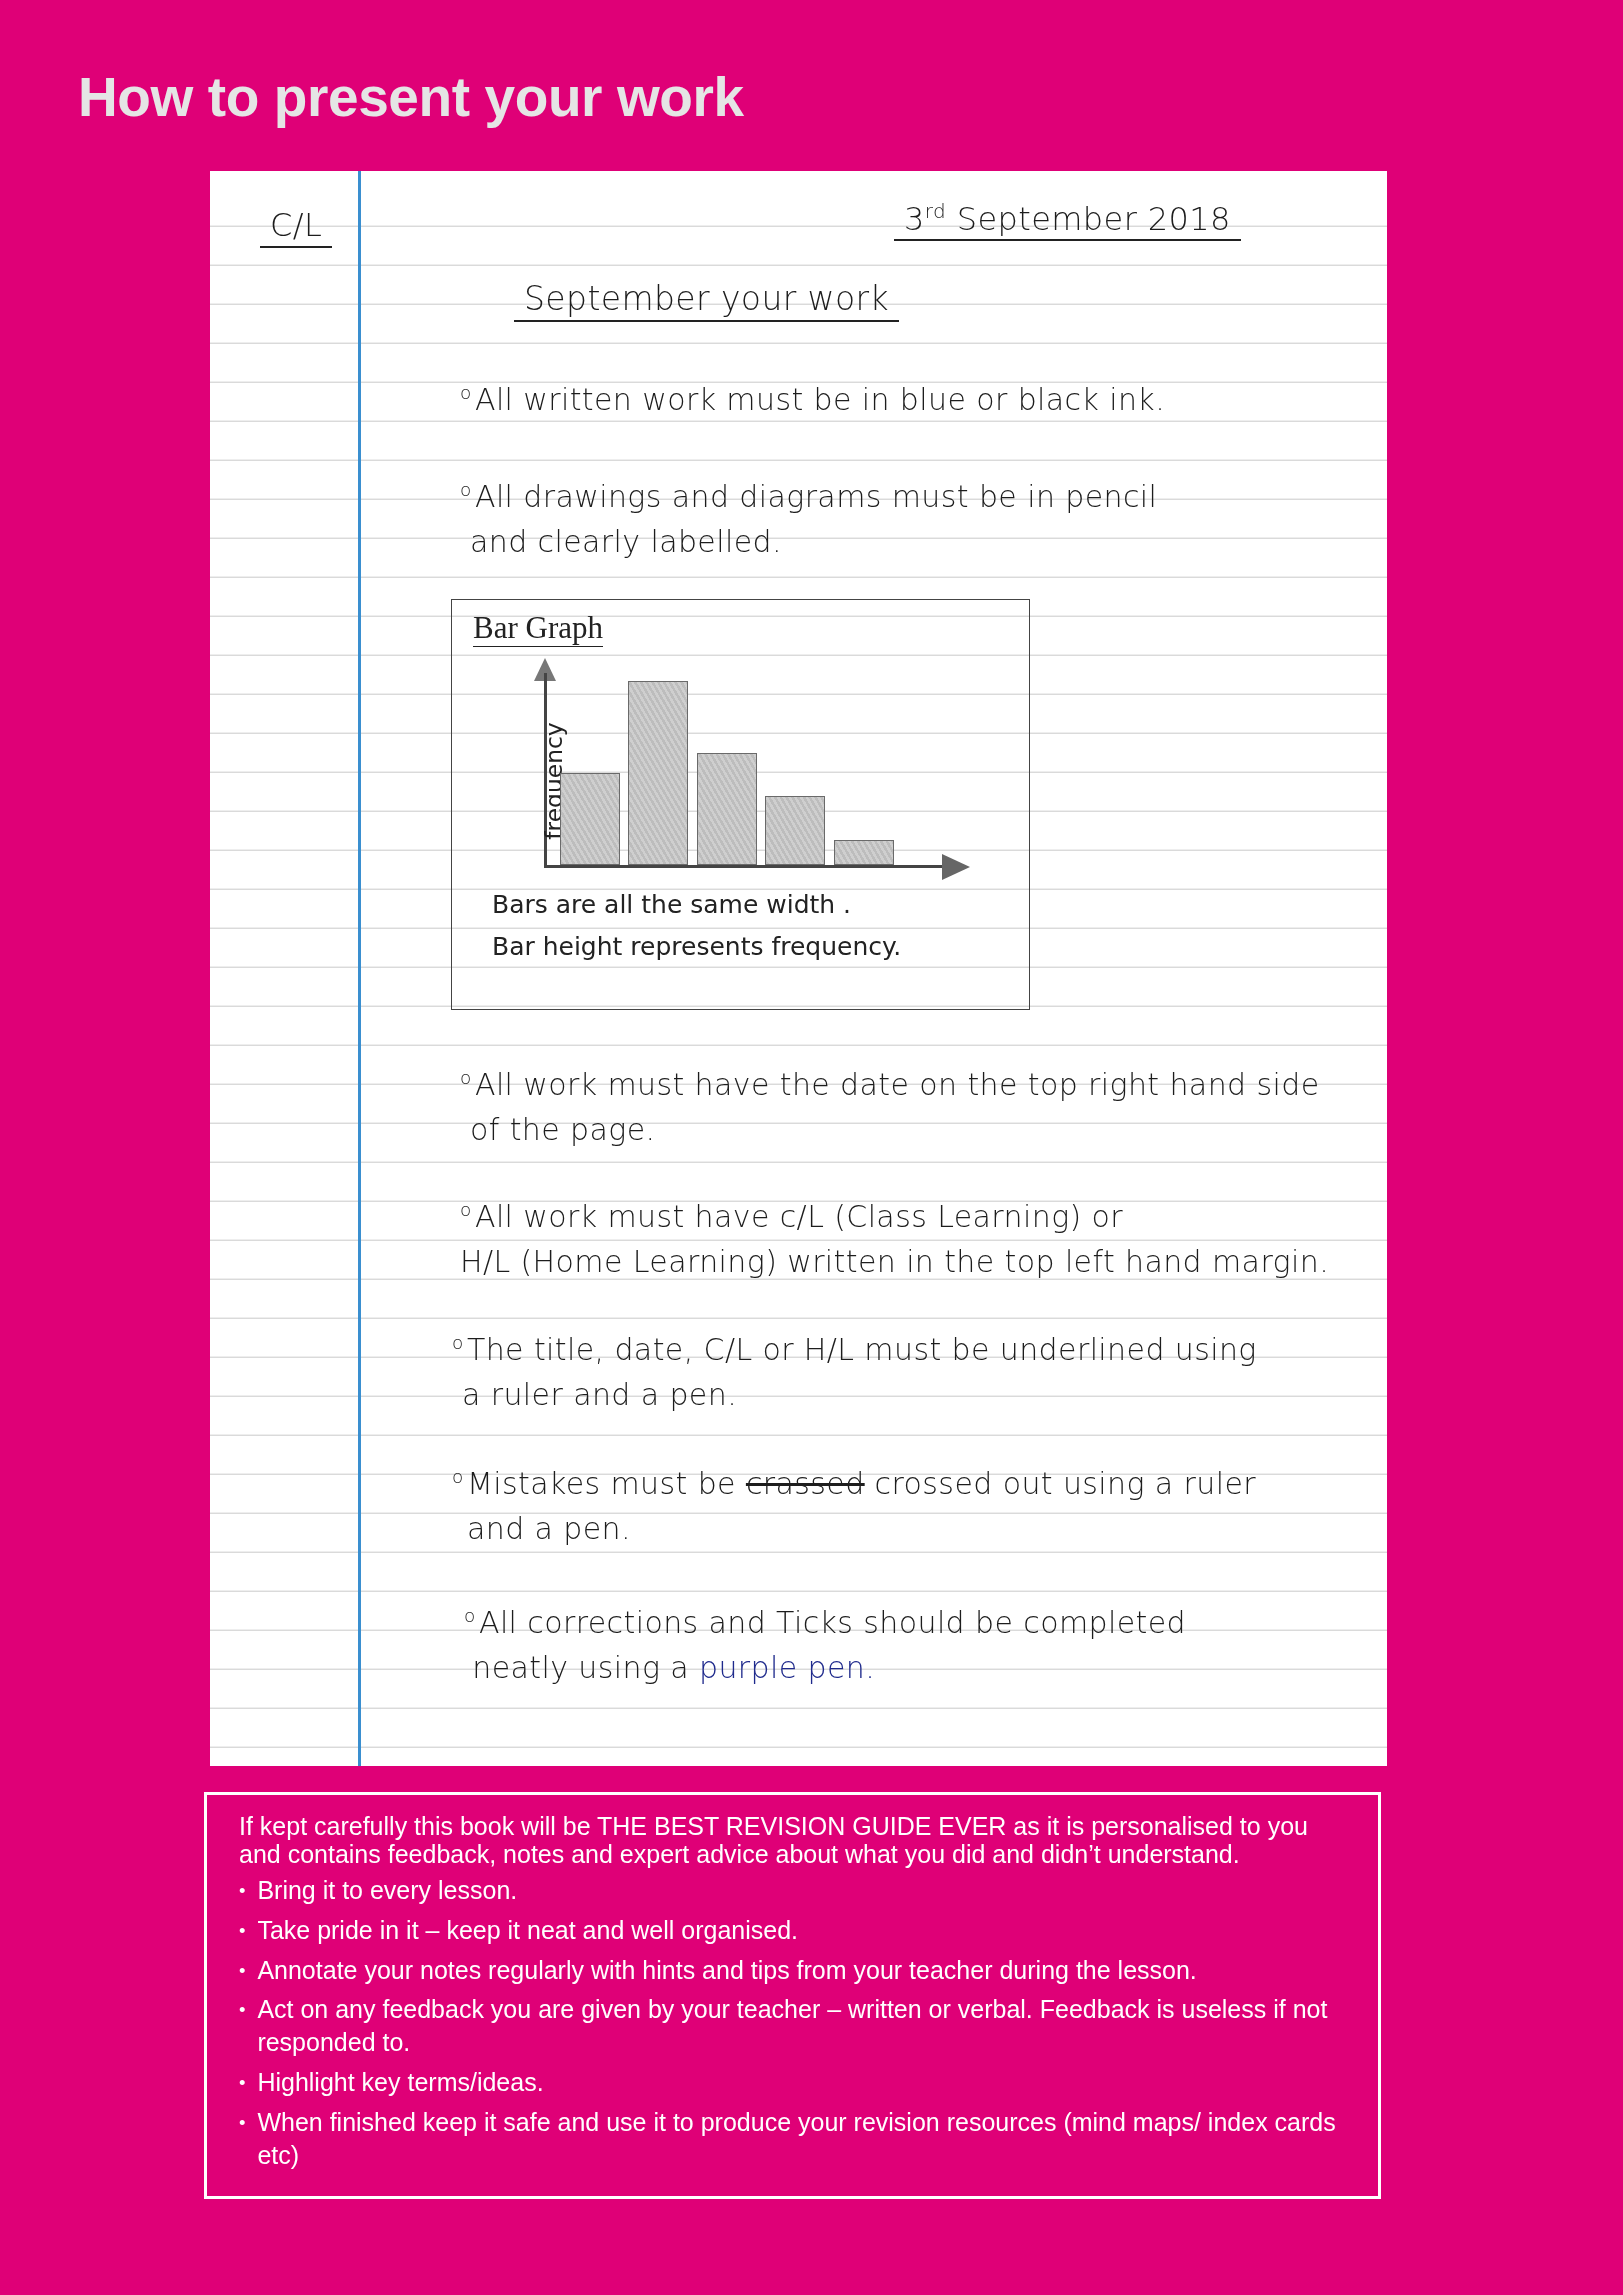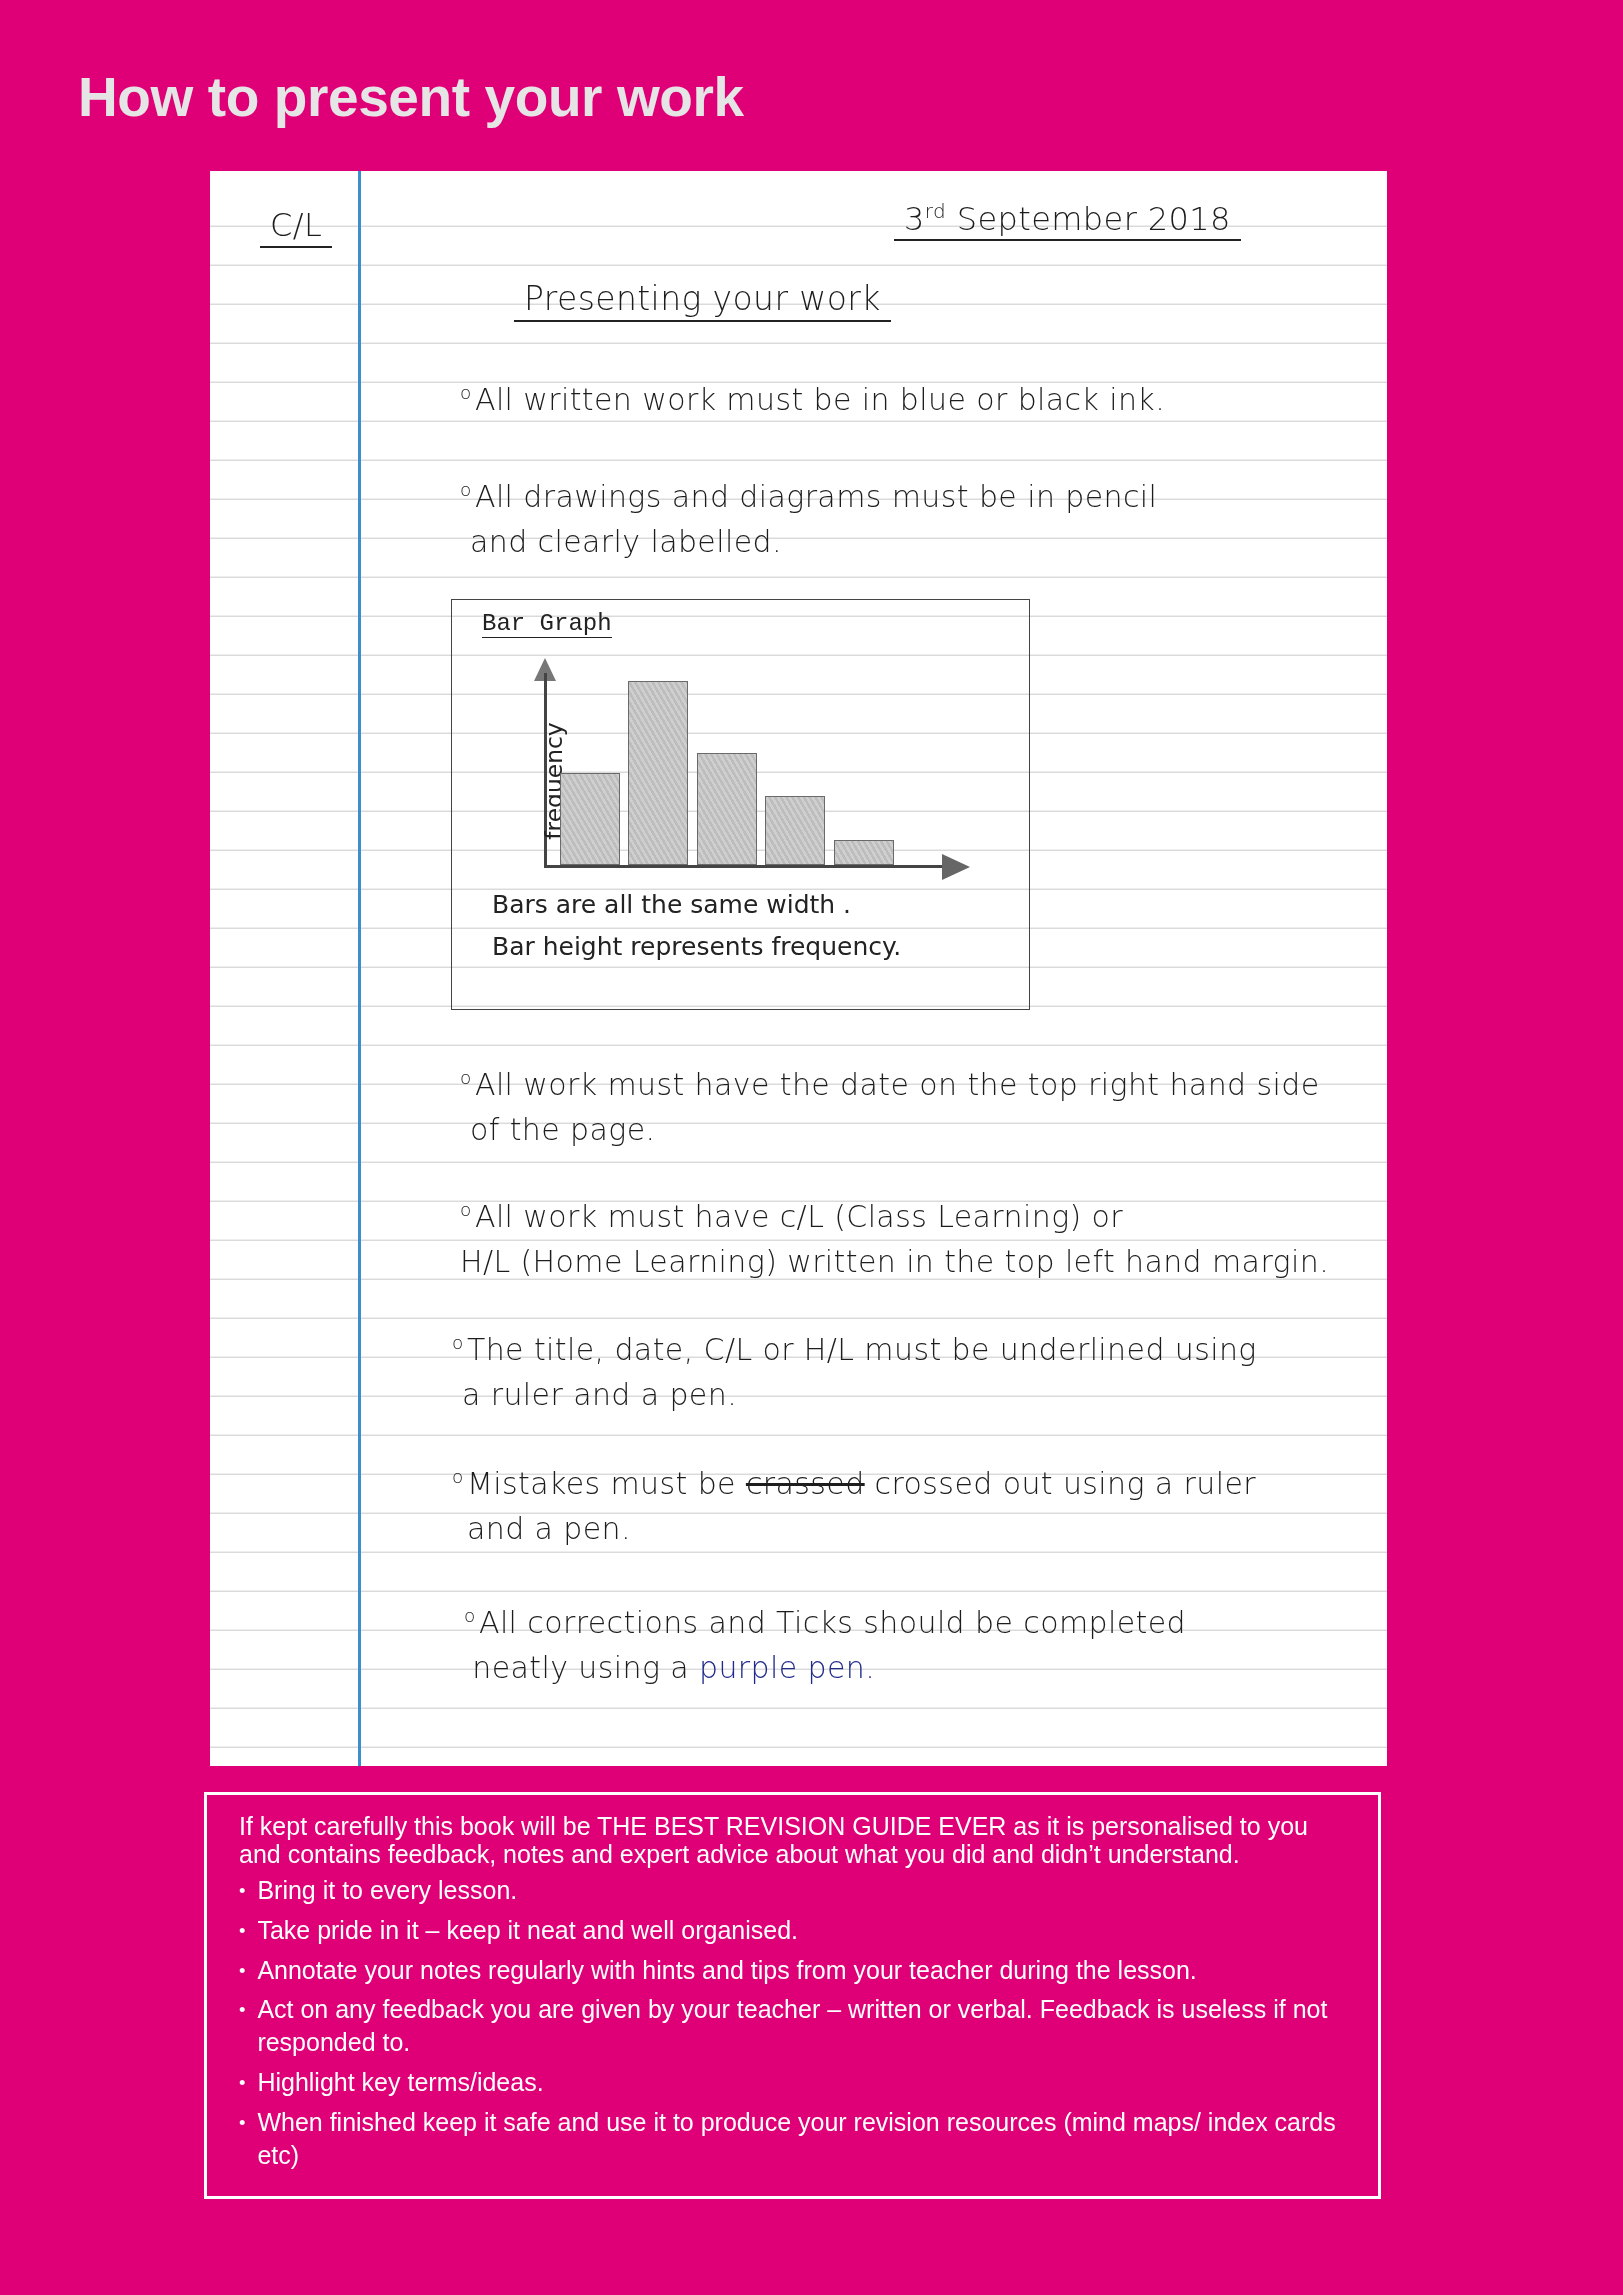--- a/index.html
+++ b/index.html
@@ -31,21 +31,21 @@
   .note-title { left:304px; top:108px; font-size:33px; }
   .bullet { font-size:30px; line-height:45px; }
   .bullet .dot { font-size:18.4px; vertical-align:super; margin-right:3.3px;}
   .purple { color:#1f2a8c; }
   .strike { text-decoration:line-through; text-decoration-thickness:2.5px; }
 
   .graph-box {
     position:absolute; left:241px; top:428px; width:577px; height:409px;
     border:1.7px solid #444;
   }
-  .graph-title { position:absolute; left:30px; top:10px; font-size:24px; border-bottom:1.7px solid #222; color:#222; font-family:Liberation Mono, monospace; }
+  .graph-title { position:absolute; left:21px; top:10px; font-size:31px; border-bottom:1.7px solid #222; color:#222; font-family:Liberation Serif, serif; }
   .axis-y { position:absolute; left:92px; top:73px; width:2.5px; height:194px; background:#444; }
   .axis-x { position:absolute; left:92px; top:265px; width:400px; height:2.5px; background:#444; }
   .arrow-up { position:absolute; left:82px; top:58px; width:0; height:0;
     border-left:11.7px solid transparent; border-right:11.7px solid transparent; border-bottom:23.4px solid #777; }
   .arrow-right { position:absolute; left:490px; top:254px; width:0; height:0;
     border-top:13.3px solid transparent; border-bottom:13.3px solid transparent; border-left:28px solid #666; }
   .ylabel { position:absolute; left:43px; top:167px; transform:rotate(-90deg); transform-origin:center; font-size:23.4px; color:#222; font-family:"DejaVu Sans",sans-serif; }
   .bar { position:absolute; bottom:0; width:58px; background:repeating-linear-gradient(60deg,#bdbdbd 0 2.5px,#cfcfcf 2.5px 5px); border:1.7px solid #6a6a6a; }
   .bars { position:absolute; left:108px; top:73px; width:384px; height:192px; }
   .graph-notes { position:absolute; left:40px; top:284px; font-size:25px; line-height:42px; color:#222; font-family:"DejaVu Sans",sans-serif; }
@@ -65,21 +65,21 @@
 
 <h1 class="page-title">How to present your work</h1>
 
 <div class="paper">
   <div class="margin-line"></div>
 
   <div class="hw ul class-code">C/L</div>
 
   <div class="hw ul date"><span>3</span><sup>rd</sup><span> September 2018</span></div>
 
-  <div class="hw ul note-title">Presenting your work</div>
+  <div class="hw ul note-title">September your work</div>
 
   <div class="hw bullet" style="left:250px; top:199px;">
     <span class="dot">o</span><span>All written work must be in blue or black ink.</span>
   </div>
 
   <div class="hw bullet" style="left:250px; top:296px;">
     <div><span class="dot">o</span><span>All drawings and diagrams must be in pencil</span></div>
     <div style="padding-left:10px;">and clearly labelled.</div>
   </div>
 

